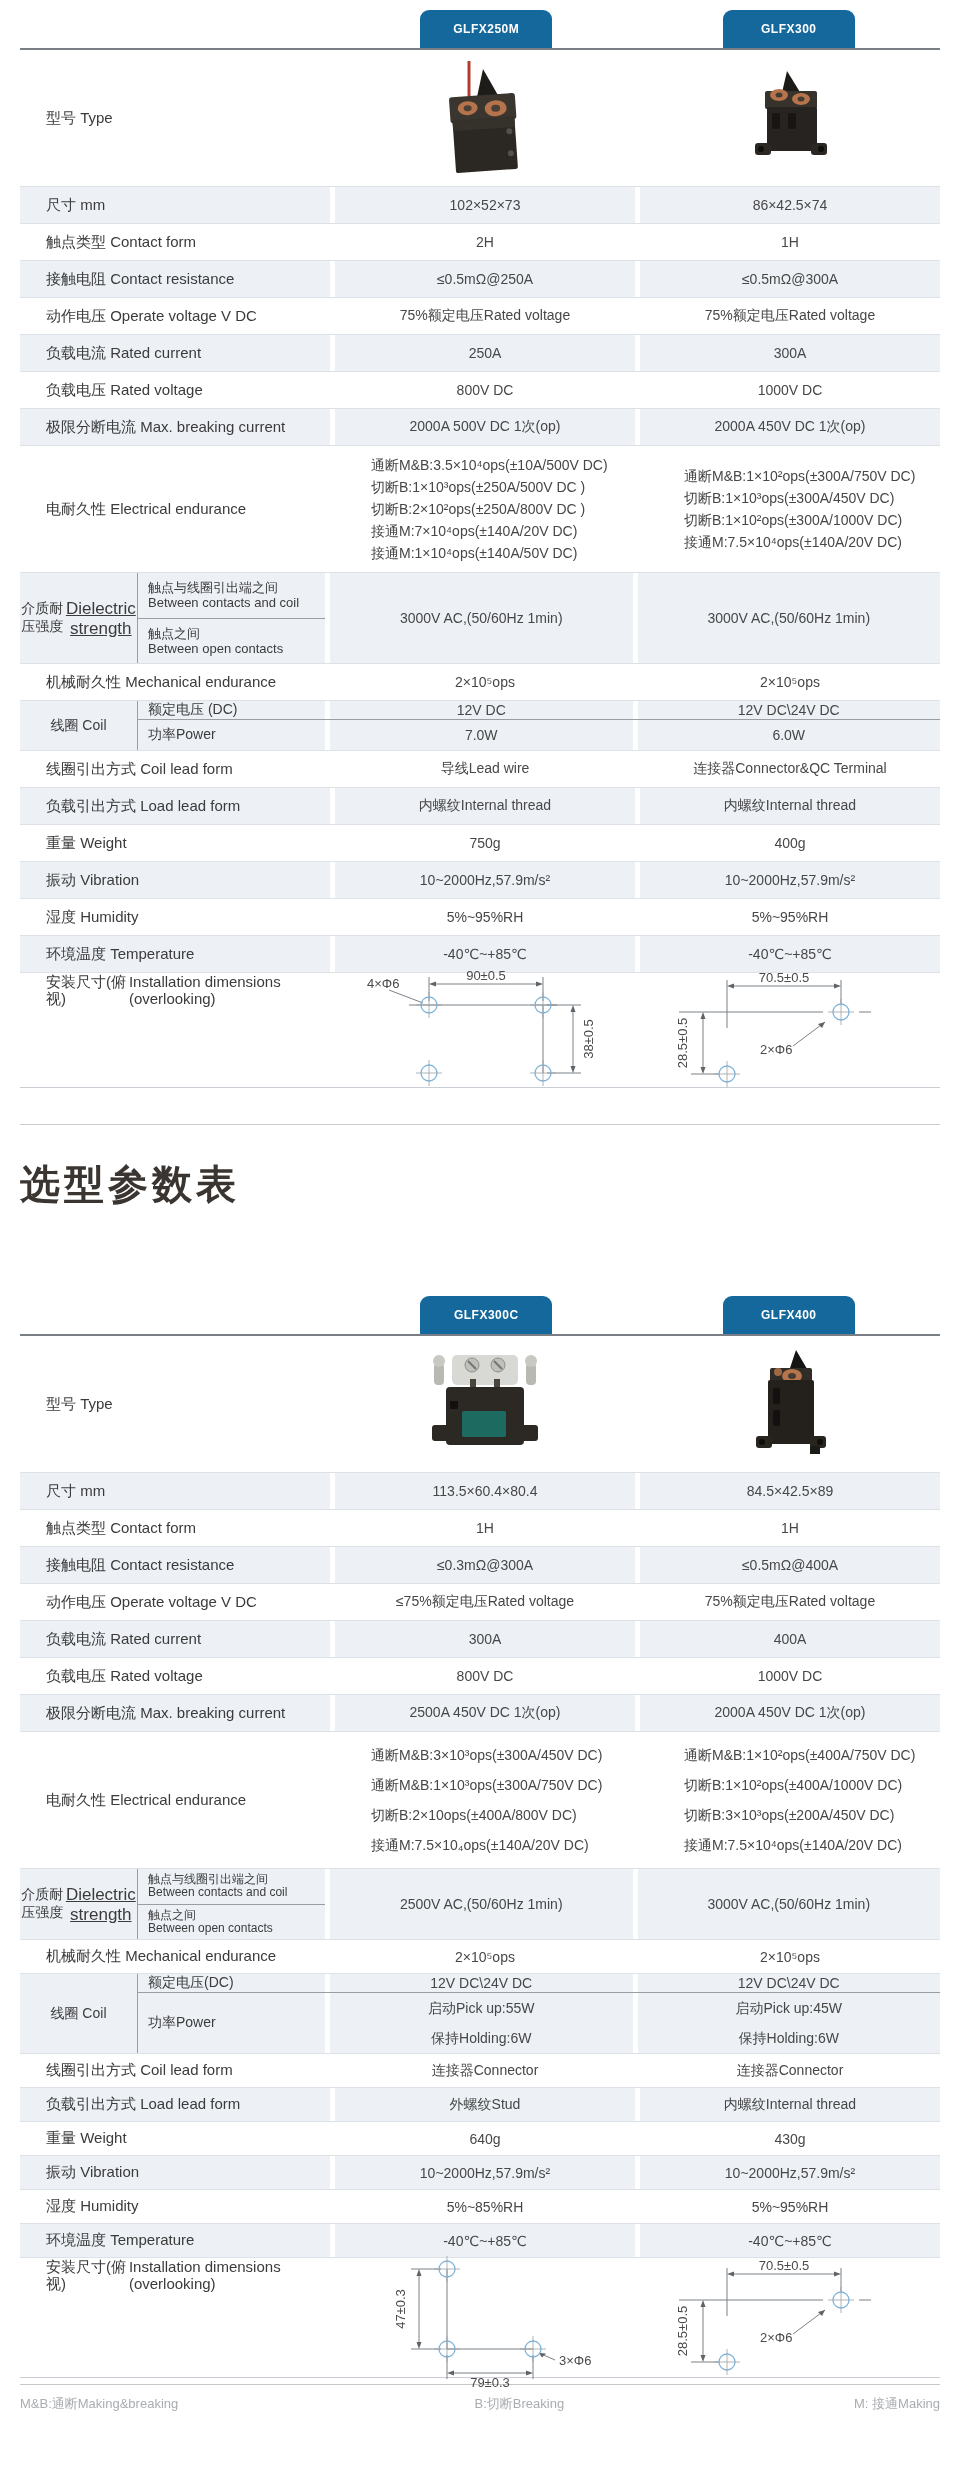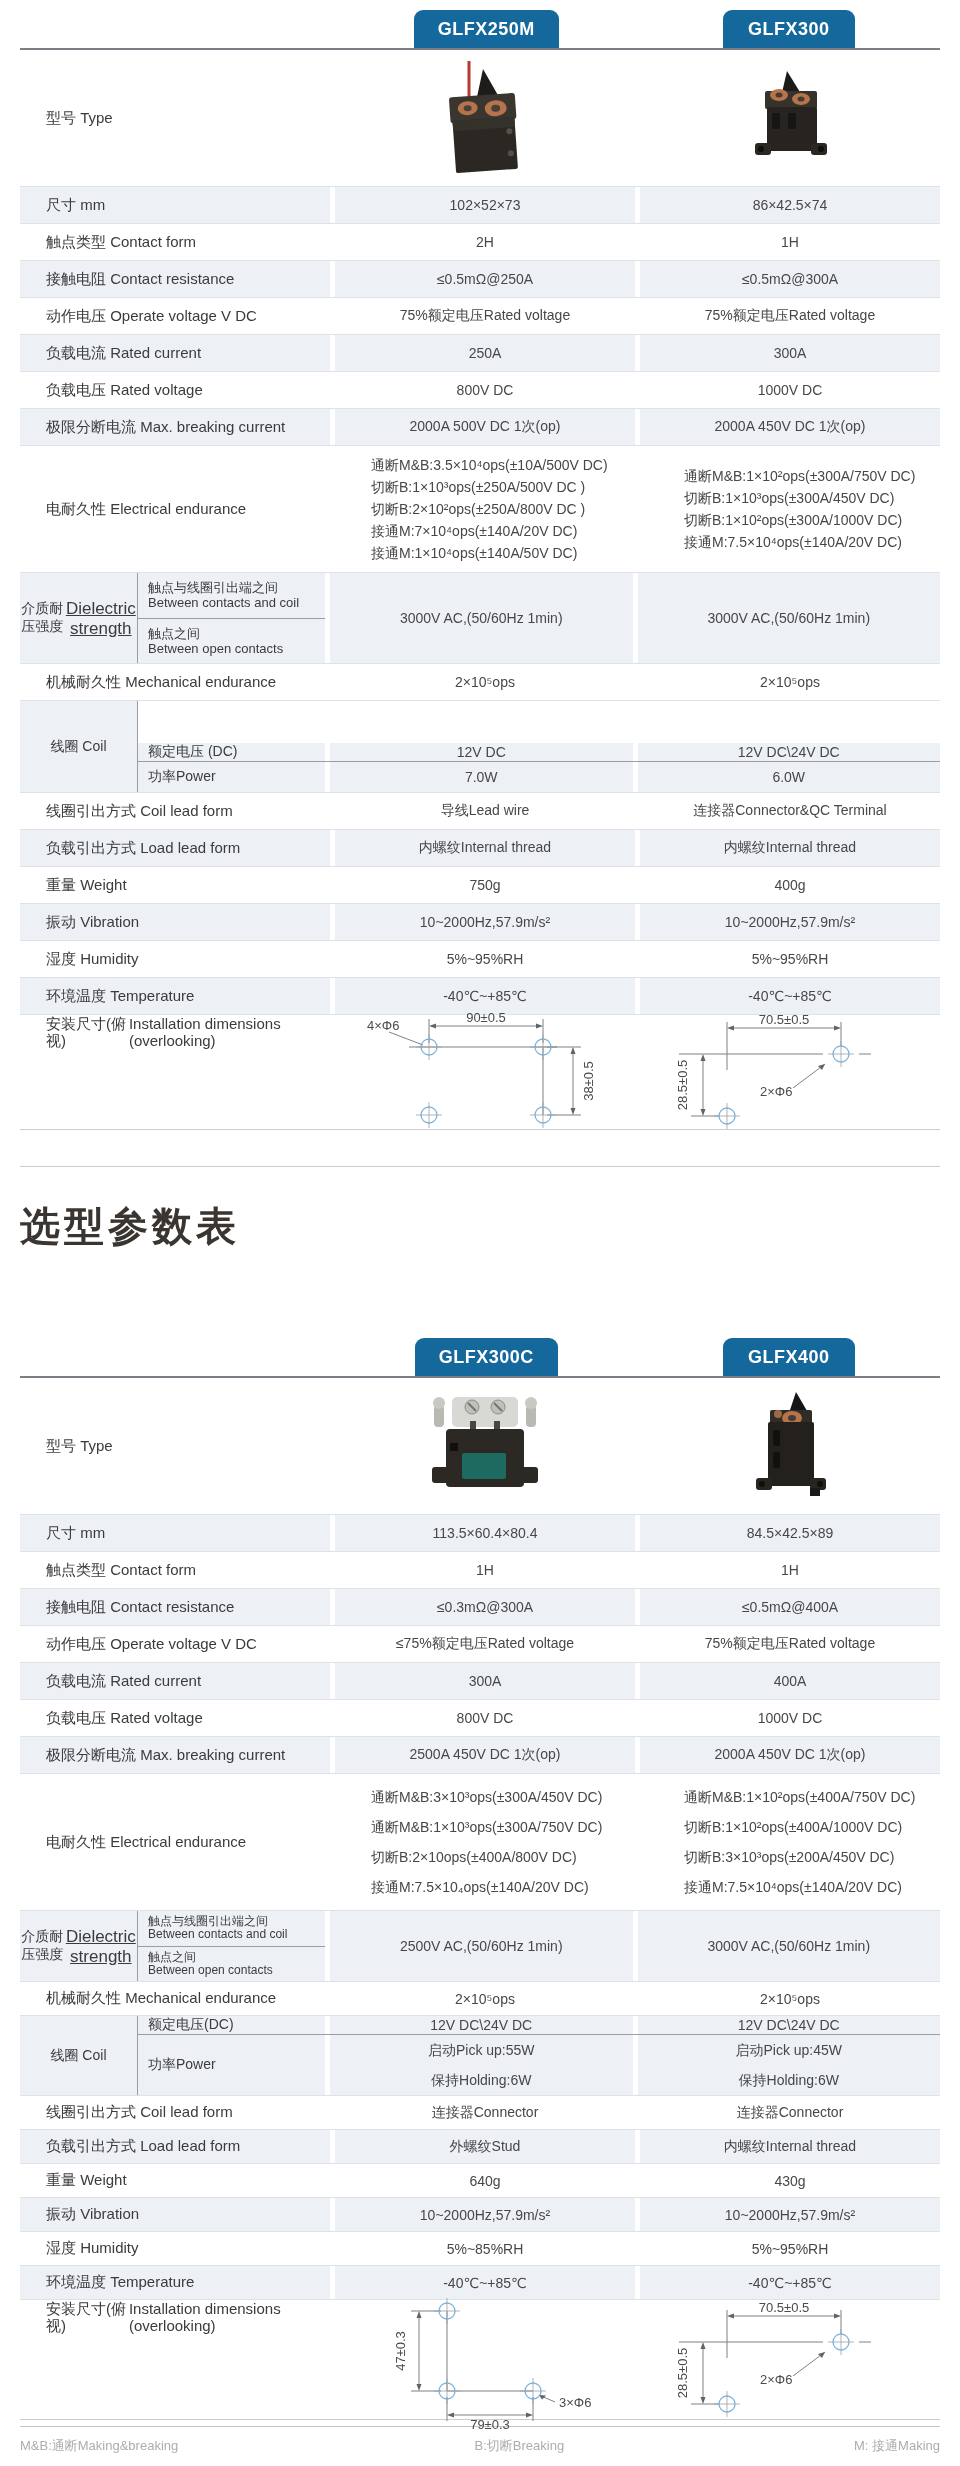--- a/index.html
+++ b/index.html
@@ -3,21 +3,21 @@
 <meta charset="utf-8">
 <style>
   html,body{margin:0;padding:0;background:#ffffff;}
   body{width:960px;height:2466px;overflow:hidden;
        font-family:"Liberation Sans","DejaVu Sans",sans-serif;color:#3d3d3d;}
   .tbl{margin:0 20px;}
   
   .tabs{display:flex;padding-top:10px;border-bottom:2px solid #7a7f85;align-items:flex-end;}
   .tab-spacer{width:315px;}
   .tab-slot{flex:1;display:flex;justify-content:center;}
-  .tab{background:#15689B;color:#fff;font-size:18px;font-weight:bold;height:38px;line-height:38px;
+  .tab{background:#15689B;color:#fff;font-size:12px;font-weight:bold;height:38px;line-height:38px;
        padding:0 24px;min-width:132px;text-align:center;border-radius:9px 9px 0 0;letter-spacing:.5px;box-sizing:border-box;}
   
   .row{display:flex;border-bottom:1px solid #dde2e8;align-items:stretch;}
   .cl{width:310px;margin-right:5px;display:flex;align-items:center;padding-left:26px;box-sizing:border-box;
       font-size:15px;color:#3b3b3b;}
   .cv{flex:1;display:flex;align-items:center;justify-content:center;text-align:center;font-size:14px;color:#474747;}
   .cv + .cv{margin-left:5px;}
   .shade .cl,.shade .cv,.shade .cl-main,.shade .cl-subs,.shade .csub,.shade .subcell{background:#EDF1F6;}
   .r-type{height:136px;}
   .r-spec{height:36px;}
@@ -42,21 +42,21 @@
   .t2 .subcell{font-size:12px;line-height:13px;}
   
   .r-mech{height:36px;}
   .t2 .r-mech{height:33px;}
   
   .coil-inner{flex:1;display:flex;flex-direction:column;border-left:1px solid #9a9da1;}
   .coil-row{display:flex;flex:1;}
   .coil-row.rr2{border-top:1px solid #9a9da1;}
   .csub{width:187px;margin-right:5px;display:flex;align-items:center;padding-left:10px;
         box-sizing:border-box;font-size:14px;color:#3b3b3b;}
-  .t1 .coil-r1{height:38px;margin-top:42px;} .t1 .coil-r2{height:46px;}
+  .t1 .coil-r1{height:38px;} .t1 .coil-r2{height:46px;}
   .t2 .coil-r1{height:38px;} .t2 .coil-r2{height:74px;}
   .cv.stack{flex-direction:column;justify-content:center;}
   .cv.stack div{line-height:30px;}
   
   .r-install{height:114px;border-bottom:1px solid #c9ced4;}
   .t2 .r-install{height:119px;}
   .install-label{flex-direction:row;align-items:flex-start;justify-content:center;}
   .install-label div{line-height:17px;}
   .install-label .cn{margin-bottom:26px;}
   

